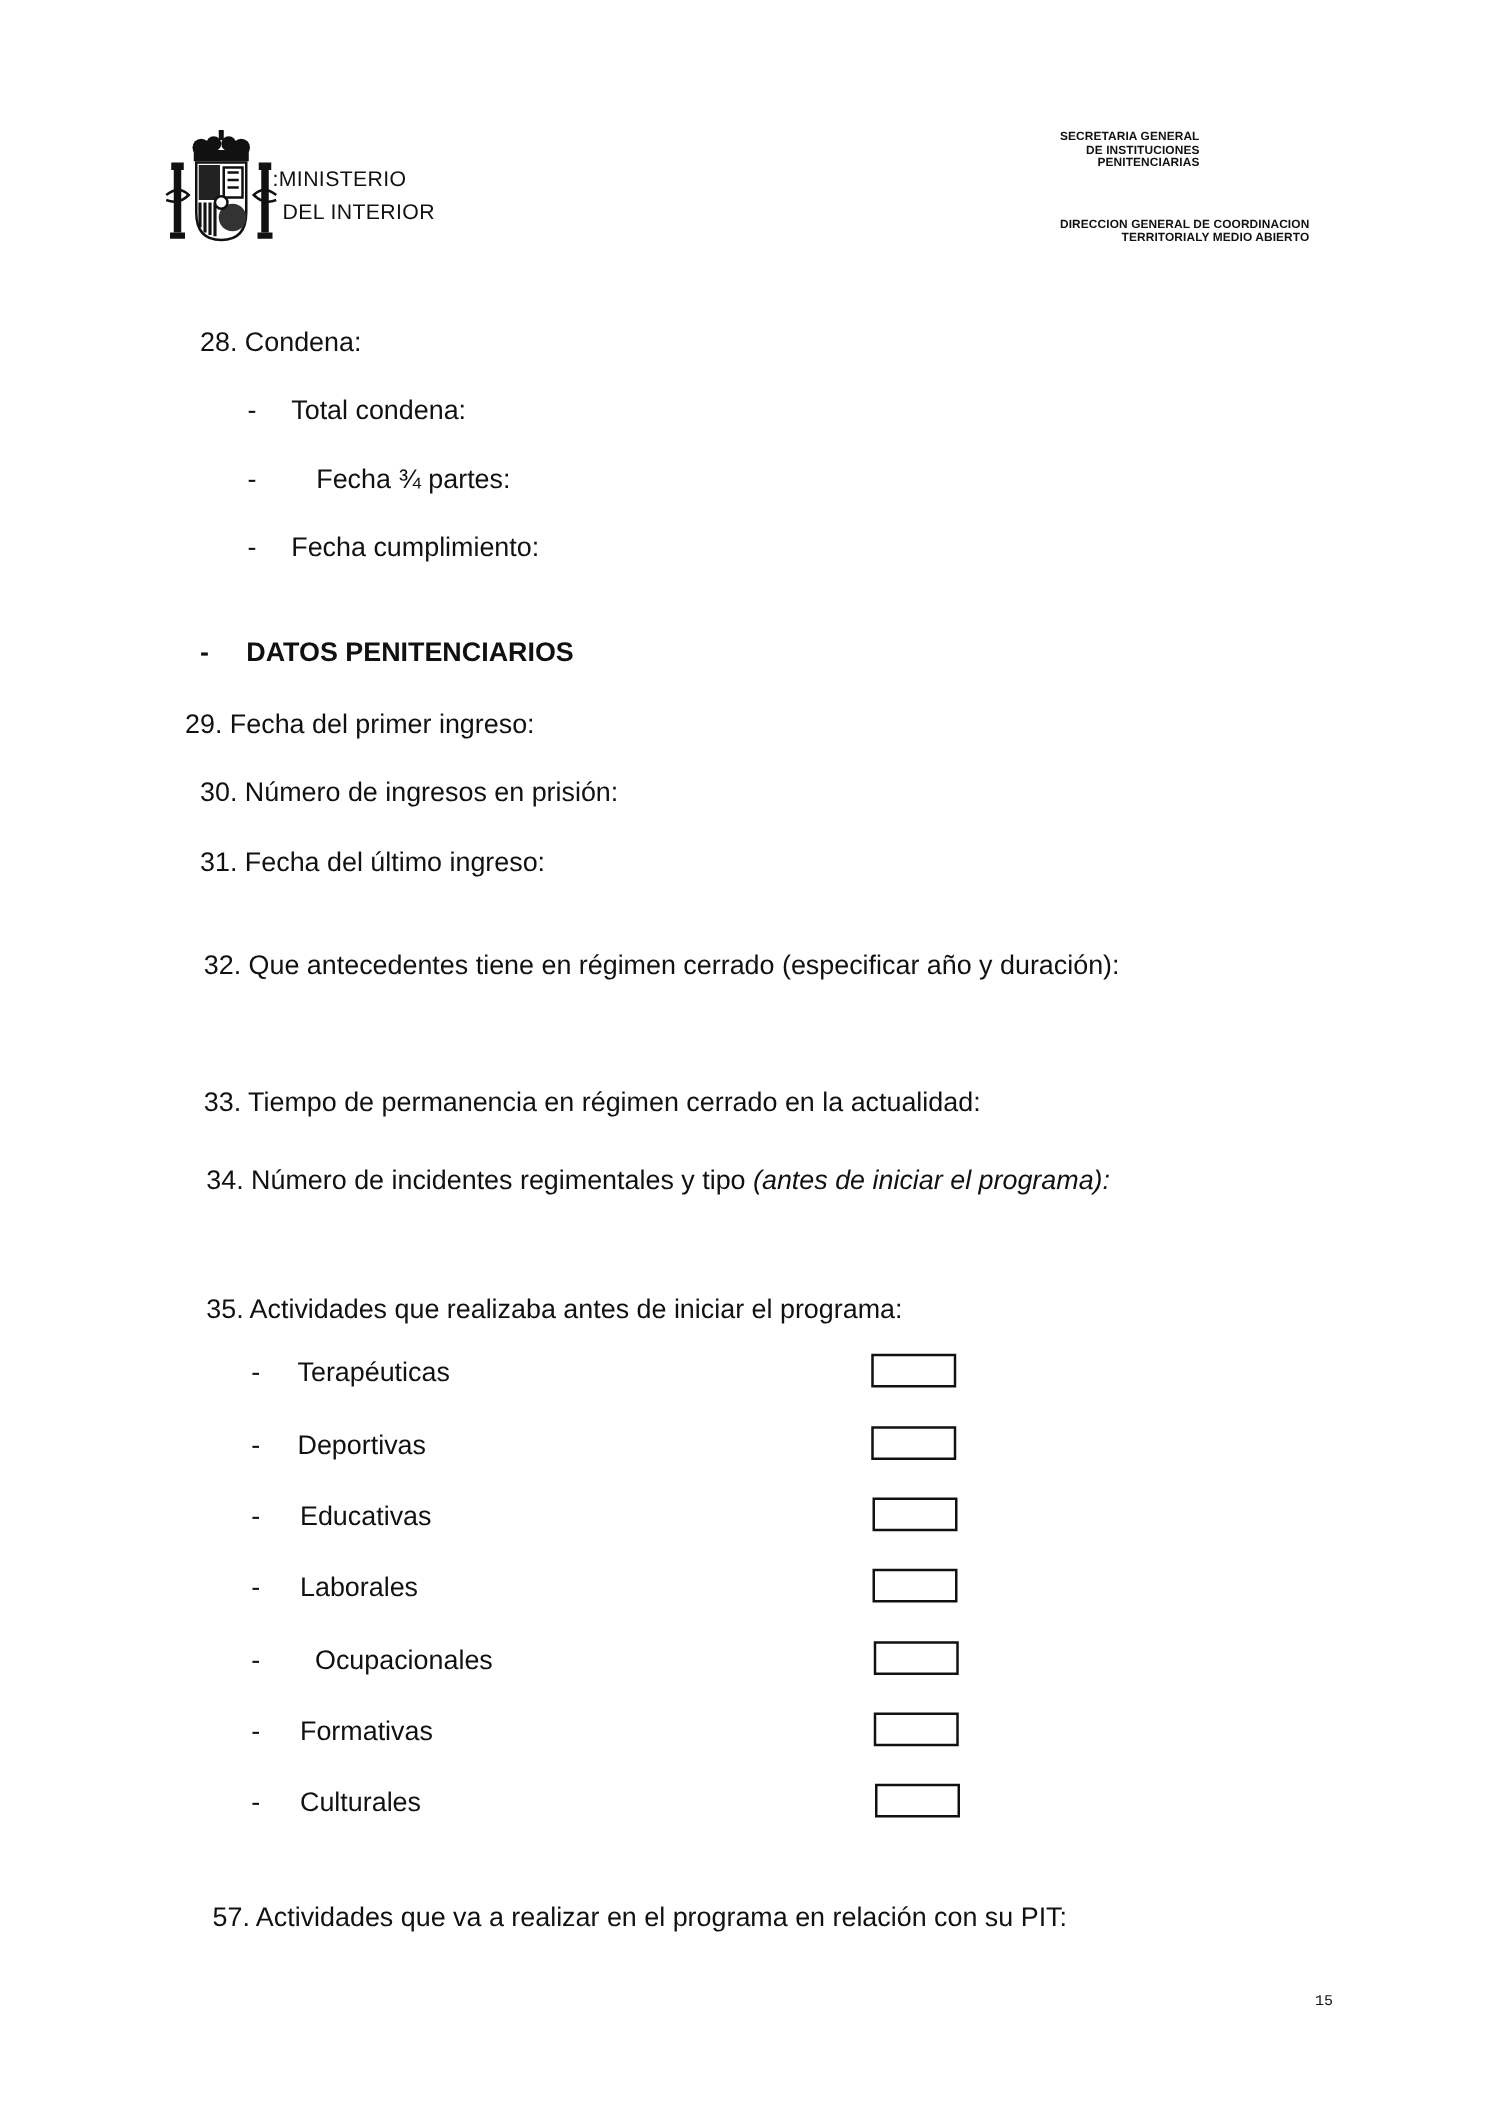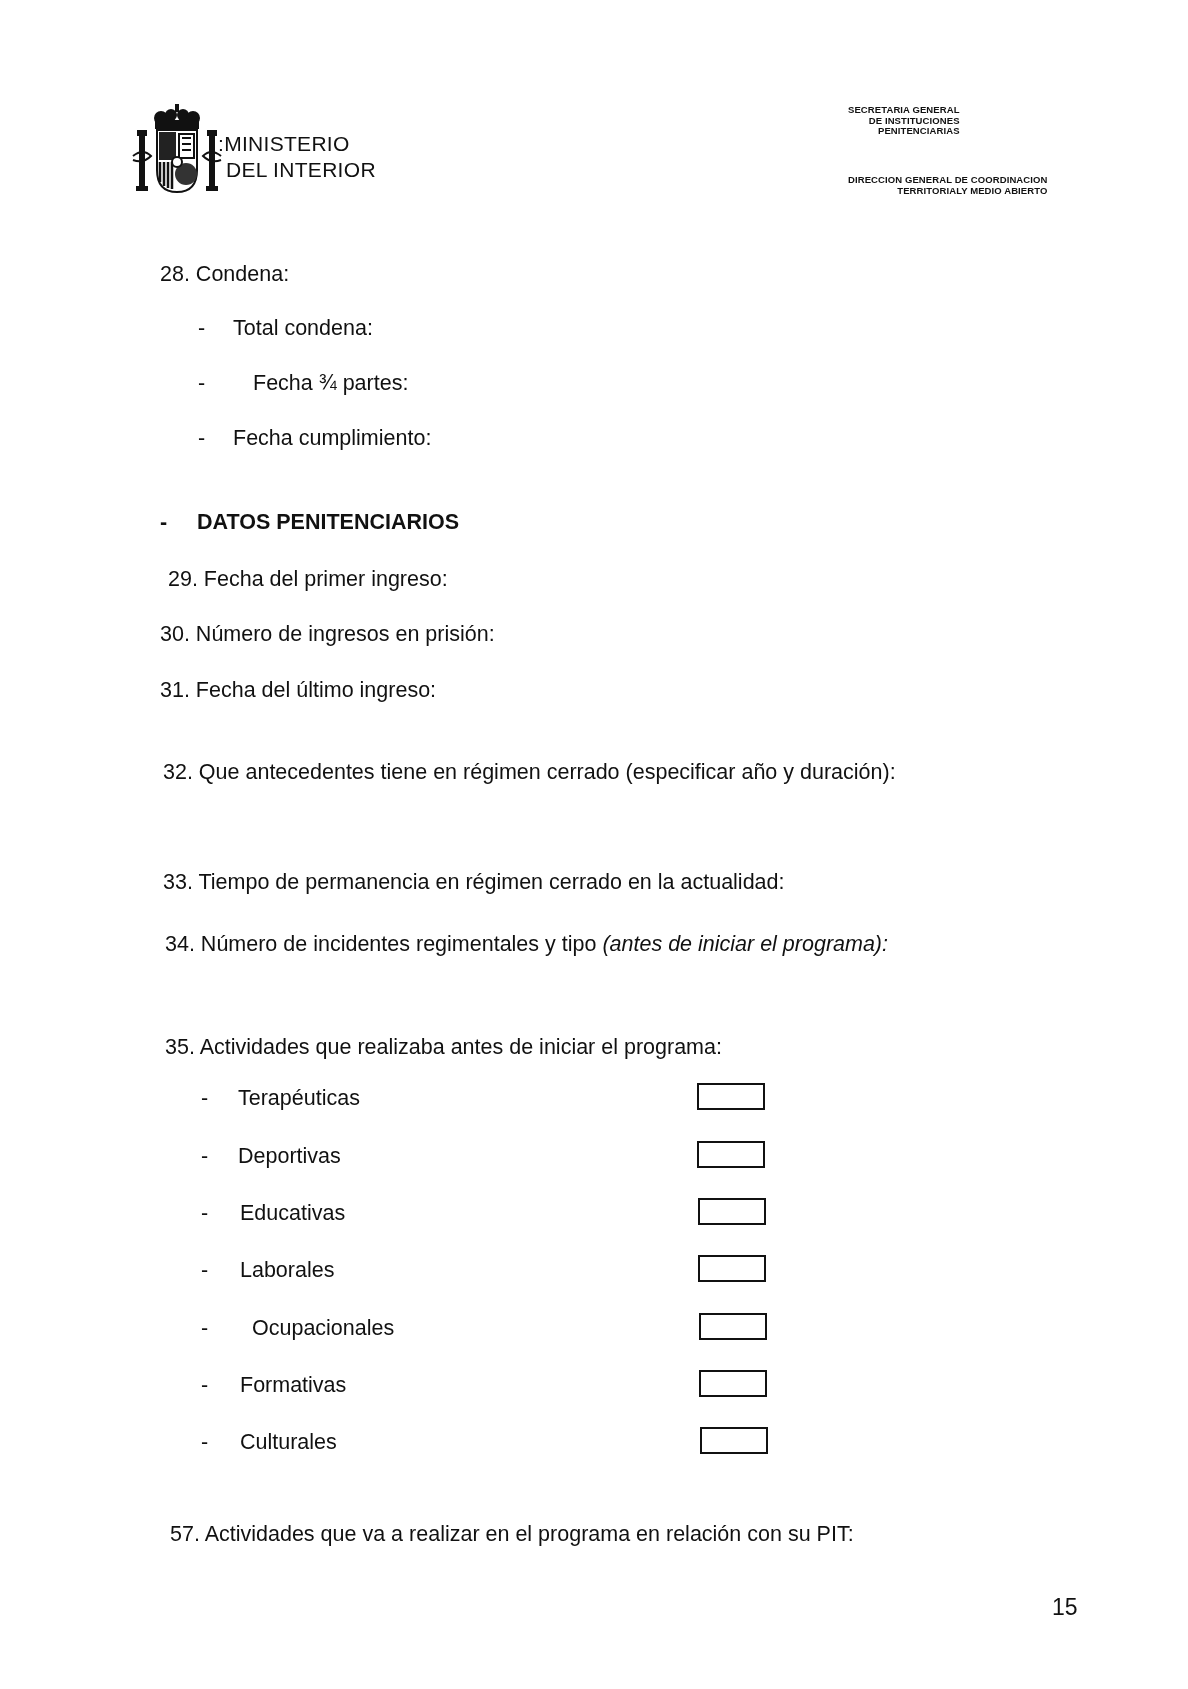--- a/index.html
+++ b/index.html
@@ -1,25 +1,25 @@
 <!DOCTYPE html>
 <html><head>
 <meta charset="utf-8">
 <style>
   html, body { margin: 0; padding: 0; background: #ffffff; }
   body { width: 1188px; height: 1689px; position: relative; overflow: hidden;
          font-family: "Liberation Sans", sans-serif; color: #111; }
   .abs { position: absolute; }
-  .ministry { font-size: 21px; line-height: 24px; letter-spacing: 0.3px; }
+  .ministry { font-size: 17px; line-height: 24px; letter-spacing: 0.3px; }
   .hdr-small { font-size: 9.5px; font-weight: bold; line-height: 10.5px; letter-spacing: 0.1px; text-align: right; }
   .q { font-size: 21.5px; white-space: nowrap; }
   .bullet { font-size: 21.5px; }
   .section { font-size: 21.5px; font-weight: bold; }
   .checkbox { position: absolute; width: 68px; height: 27px; border: 2px solid #111; box-sizing: border-box; background: #fff; }
-  .page-num { font-family: Liberation Sans, sans-serif; font-size: 23px; }
+  .page-num { font-family: Liberation Mono, monospace; font-size: 12px; }
   em { font-style: italic; }
 </style>
 </head>
 <body>
 
 <div class="abs" style="left:127px; top:100px; width:100px; height:100px;">
   <svg width="100" height="100" viewBox="0 0 100 100">
 
     <rect x="48" y="4" width="4" height="8" fill="#111"></rect>
     <circle cx="34" cy="18" r="7" fill="#111"></circle>
@@ -63,21 +63,21 @@
 <div class="abs bullet" style="left:198px; top:316px;">-</div>
 <div class="abs q" style="left:233px; top:316px;">Total condena:</div>
 <div class="abs bullet" style="left:198px; top:371px;">-</div>
 <div class="abs q" style="left:233px; top:371px;margin-left:20px;">Fecha ¾ partes:</div>
 <div class="abs bullet" style="left:198px; top:426px;">-</div>
 <div class="abs q" style="left:233px; top:426px;">Fecha cumplimiento:</div>
 
 <div class="abs section" style="left:160px; top:510px;">-</div>
 <div class="abs section" style="left:197px; top:510px;">DATOS PENITENCIARIOS</div>
 
-<div class="abs q" style="left:168px; top:567px;">29. Fecha del primer ingreso:</div>
+<div class="abs q" style="left:148px; top:567px;">29. Fecha del primer ingreso:</div>
 <div class="abs q" style="left:160px; top:622px;">30. Número de ingresos en prisión:</div>
 <div class="abs q" style="left:160px; top:678px;">31. Fecha del último ingreso:</div>
 <div class="abs q" style="left:163px; top:760px;">32. Que antecedentes tiene en régimen cerrado (especificar año y duración):</div>
 <div class="abs q" style="left:163px; top:870px;">33. Tiempo de permanencia en régimen cerrado en la actualidad:</div>
 <div class="abs q" style="left:165px; top:932px;">
   <span>34. Número de incidentes regimentales y tipo </span><em>(antes de iniciar el programa):</em>
 </div>
 <div class="abs q" style="left:165px; top:1035px;">35. Actividades que realizaba antes de iniciar el programa:</div>
 
 <div id="activities">

